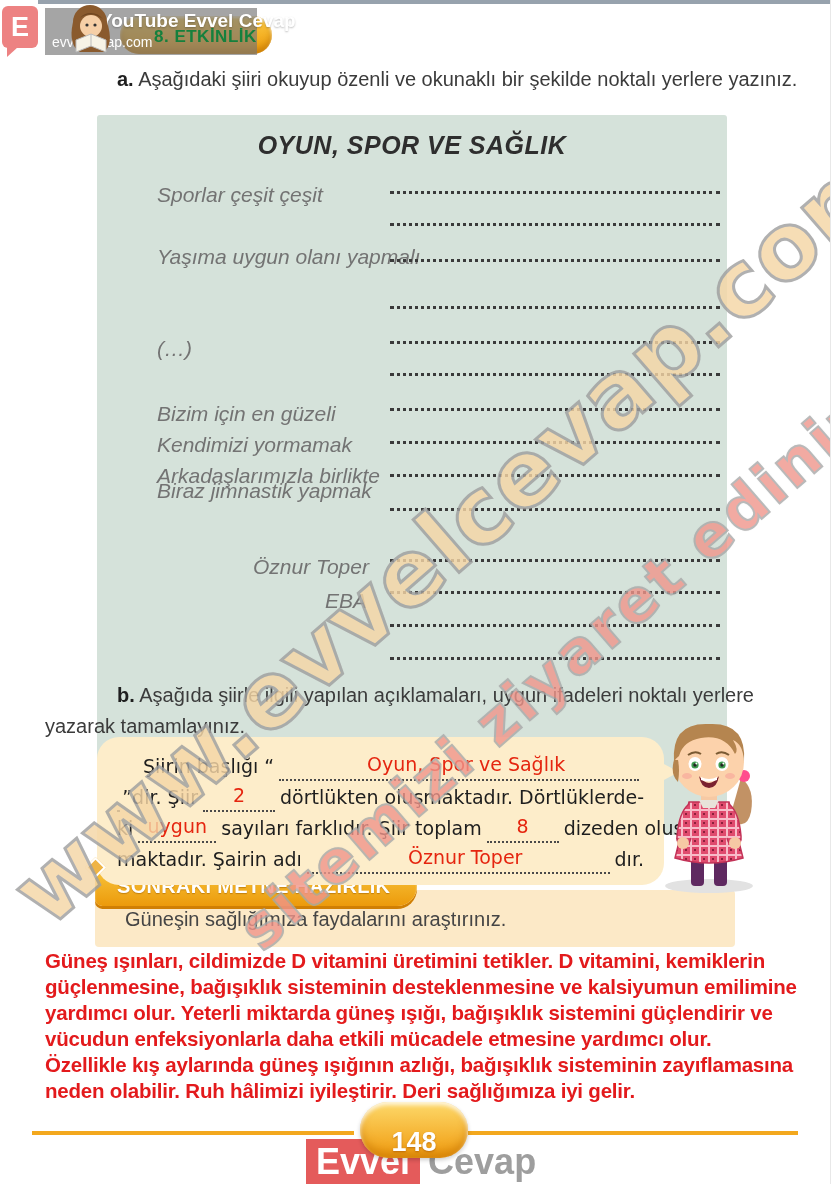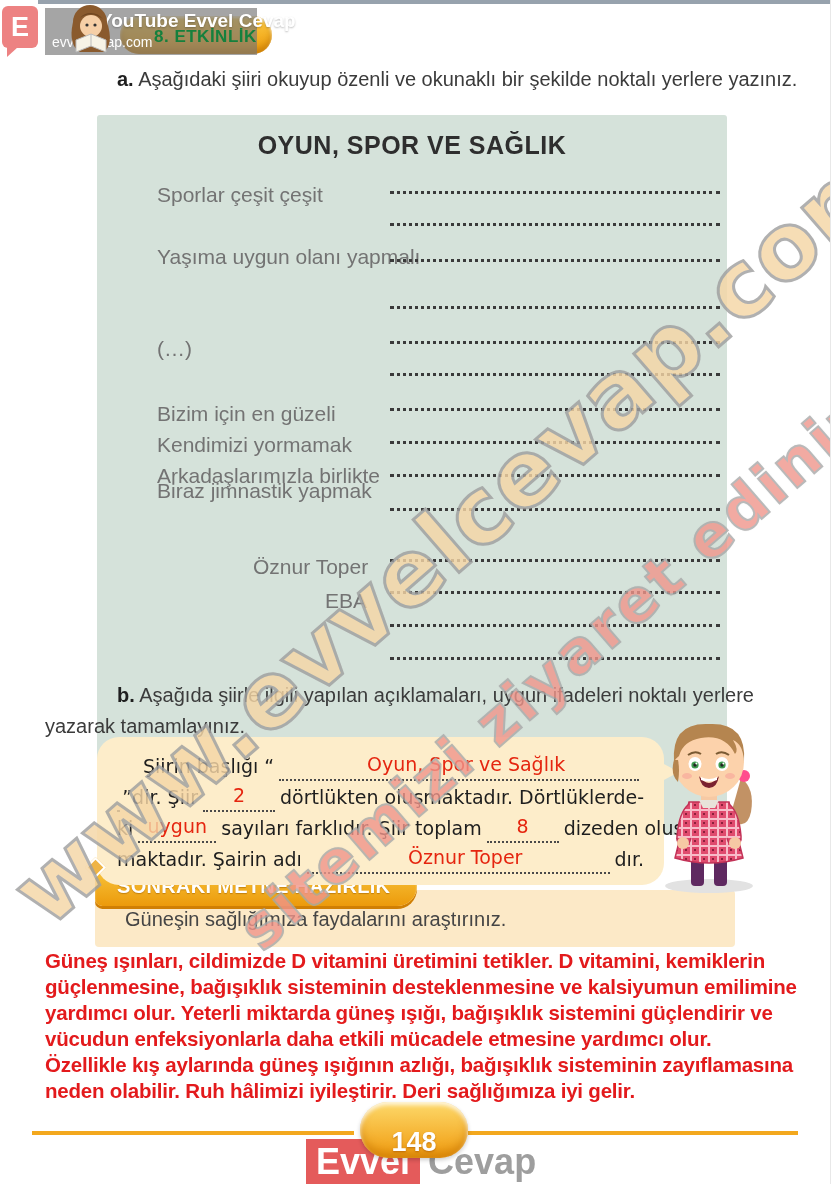--- a/index.html
+++ b/index.html
@@ -28,21 +28,21 @@
 
   
   .instr { position:absolute; left:45px; width:755px; font-size:20px; color:#3b3b3b;
            line-height:31px; text-indent:72px; }
   .instr .lbl { font-weight:bold; color:#1f1f1f; }
   #instrA { top:64px; }
   #instrB { top:680px; }
 
   
   .poem-box { position:absolute; left:97px; top:115px; width:630px; height:720px;
-              background:#d5e2da; border-radius:3px; }
+              background:#d5e2da; border-radius:3px;font-style:italic; }
   .poem-title { position:absolute; top:16px; width:100%; text-align:center; font-size:25px;
               font-weight:bold; color:#2e2e2e; letter-spacing:.5px; }
   .pline { position:absolute; left:60px; font-size:21px; color:#737373; white-space:nowrap; }
   .p1{top:68px} .p2{top:99px} .p3{top:130px} .p4{top:161px} .p5{top:222px}
   .p6{top:287px} .p7{top:318px} .p8{top:349px} .p9{top:364px}
   .pauthor{top:440px; left:156px} .psource{top:474px; left:228px}
   .dline { position:absolute; left:293px; width:330px; height:0; border-bottom:3px dotted #3a3a3a; }
   .d1{top:76px} .d2{top:108px} .d3{top:144px} .d4{top:191px} .d5{top:226px} .d6{top:258px}
   .d7{top:293px} .d8{top:326px} .d9{top:359px} .d10{top:393px} .d11{top:444px} .d12{top:476px}
   .d13{top:509px} .d14{top:542px}

